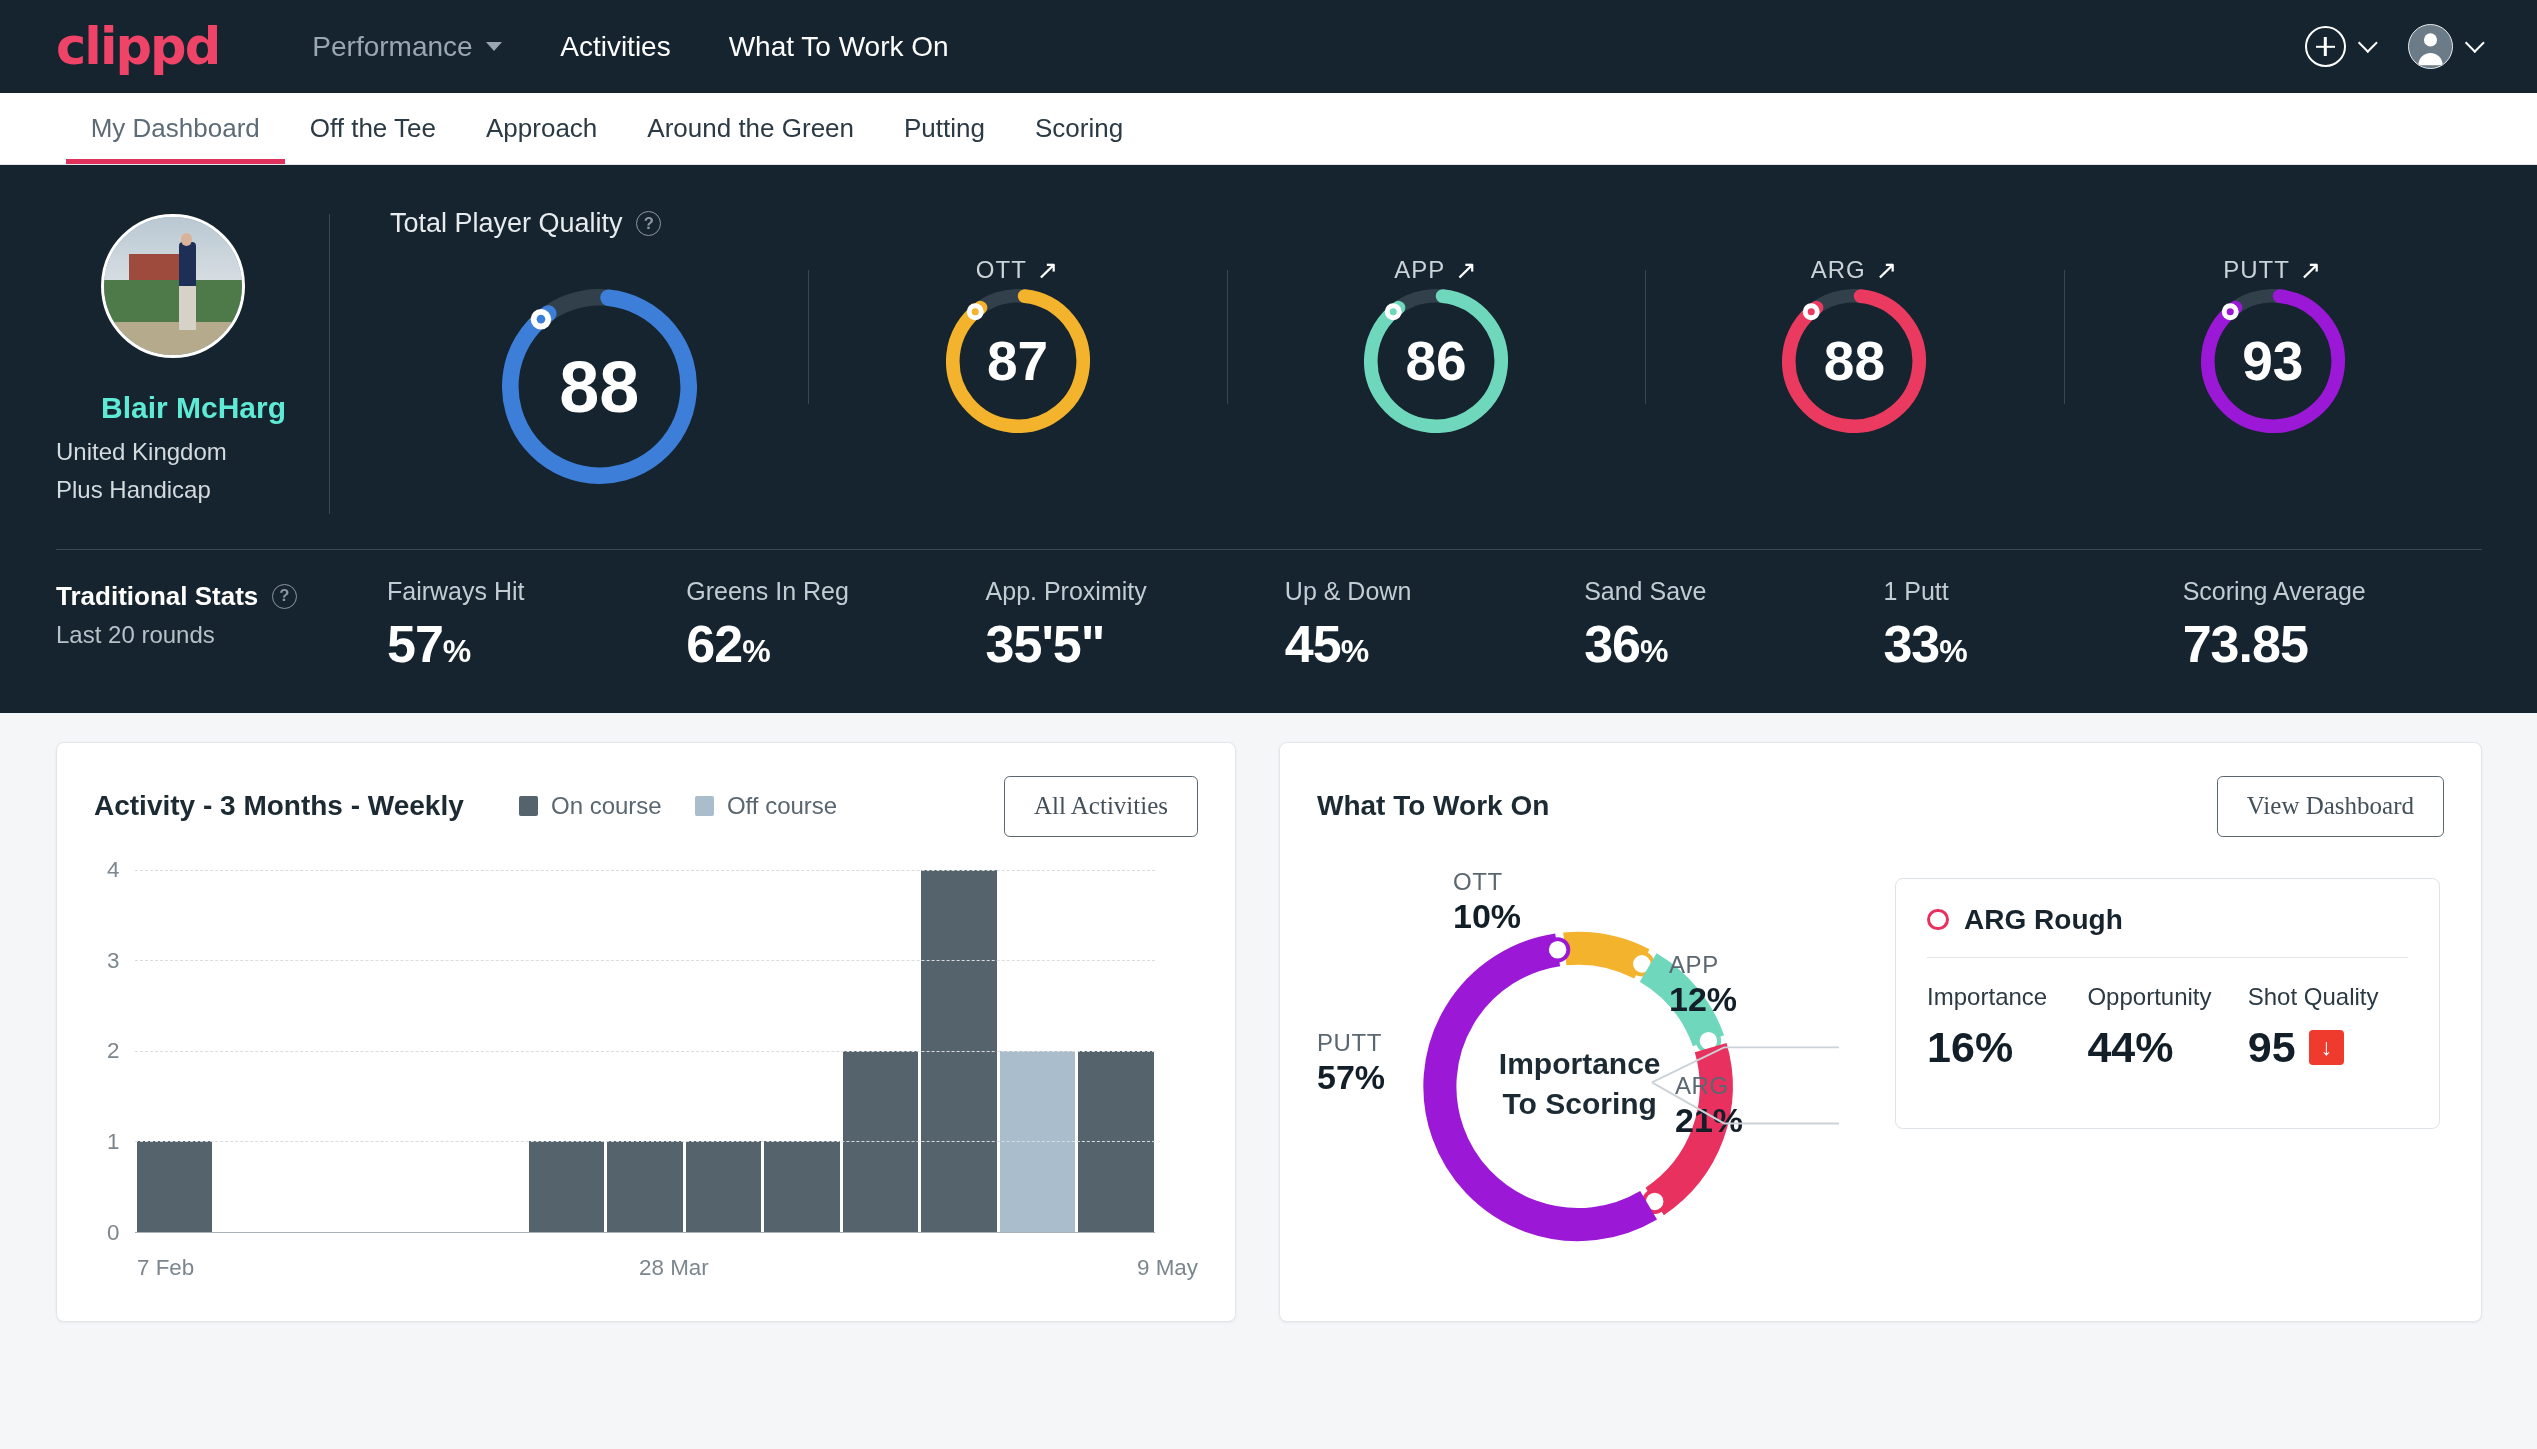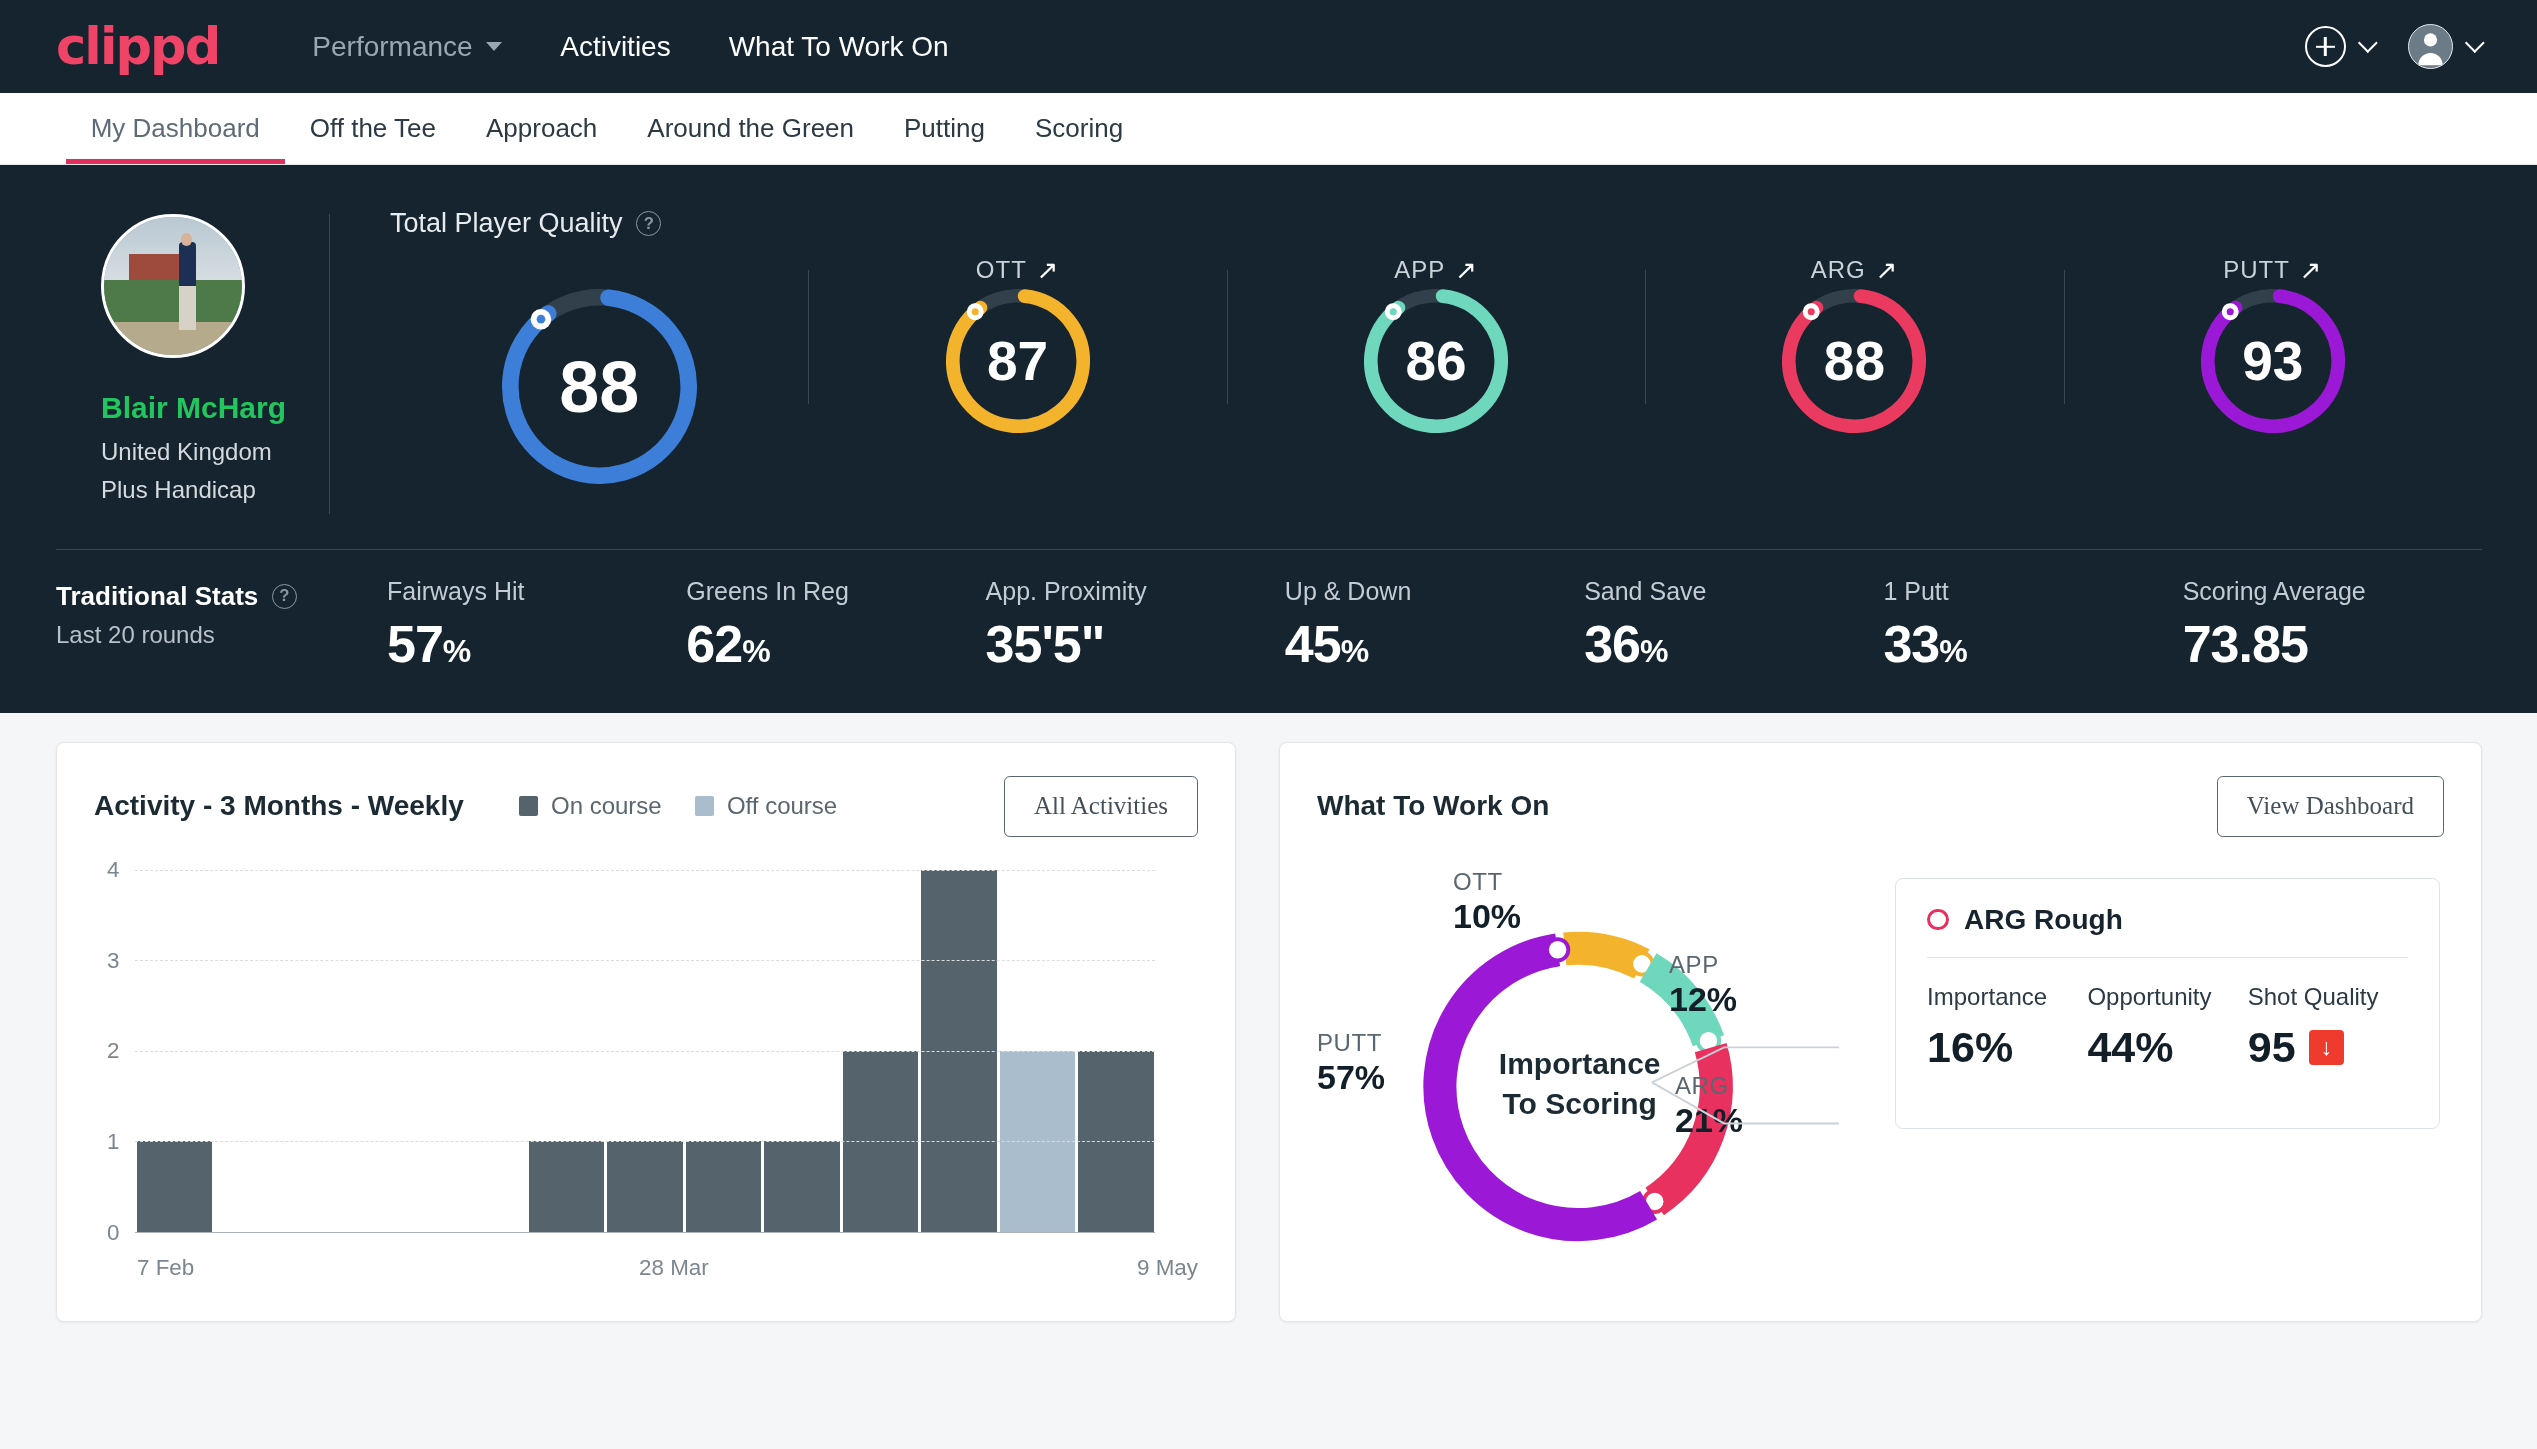--- a/index.html
+++ b/index.html
@@ -81,22 +81,22 @@
     border: 3.9px solid #ffffff; margin: 0 auto 33px 45px;
     overflow: hidden; position: relative; background: #8fa6b4;
   }
   .pic-sky { position:absolute; left:0; right:0; top:0; height:46%; background: linear-gradient(#b9c8d2, #d6dde2); }
   .pic-bldg { position:absolute; left:18%; top:27%; width:40%; height:34%; background:#9e4b3d; }
   .pic-grass { position:absolute; left:0; right:0; top:46%; height:32%; background:#4e7a4a; }
   .pic-rock { position:absolute; left:0; right:0; bottom:0; height:24%; background:#b5aa8c; }
   .pic-body { position:absolute; left:54%; top:18%; width:13%; height:34%; background:#1e2f55; border-radius:3.9px; }
   .pic-legs { position:absolute; left:54%; top:50%; width:13%; height:32%; background:#d6d2c8; }
   .pic-head { position:absolute; left:56%; top:12%; width:8%; height:9%; border-radius:50%; background:#d8b39a; }
-  .profile-name { color:#22c55e; font-size:30px; font-weight:700; margin-left:45px; margin-bottom:13.6px; }
-  .profile-sub { color:#d4dade; font-size:24px; margin-left:45px; margin-bottom:9.7px; }
+  .profile-name { color:#5eead4; font-size:30px; font-weight:700; margin-left:45px; margin-bottom:13.6px; }
+  .profile-sub { color:#d4dade; font-size:24px; margin-bottom:9.7px; }
 
   .divider-v { width:1px; background:#39474f; align-self:stretch; margin: 5.8px 0 0 0; }
 
   .quality { flex:1; padding-left: 60px; }
   .quality-head { display:flex; align-items:center; gap:13.6px; margin-bottom: 15.6px; }
   .quality-title { color:#e7ebee; font-size:27px; }
   .help-icon {
     width:25px; height:25px; border-radius:50%; border:1.9px solid #8c98a1;
     color:#8c98a1; font-size:16.6px; display:flex; align-items:center;
     justify-content:center; font-weight:700; cursor:pointer;

